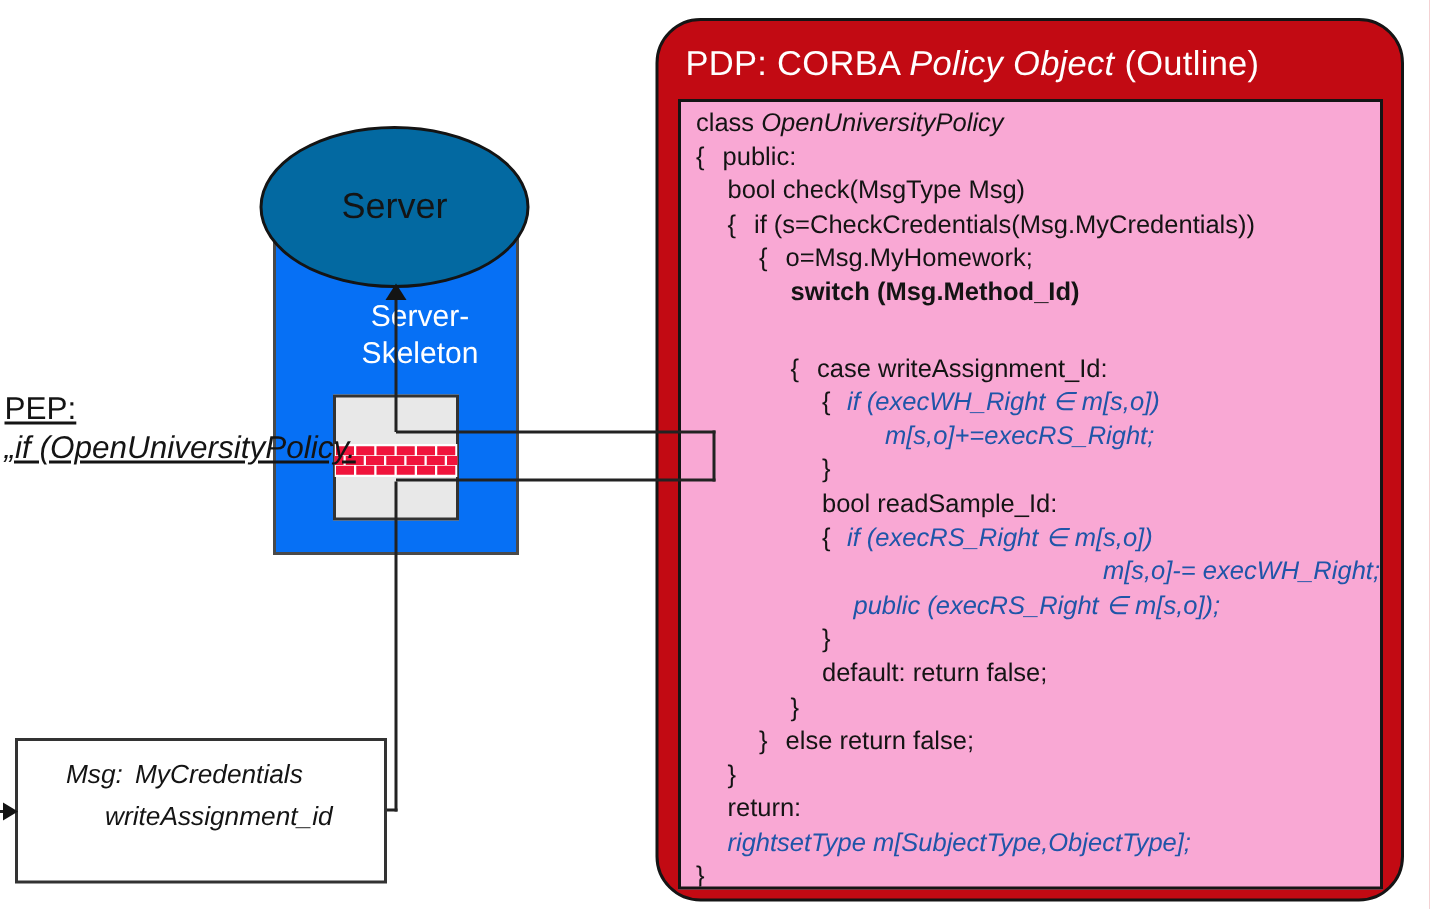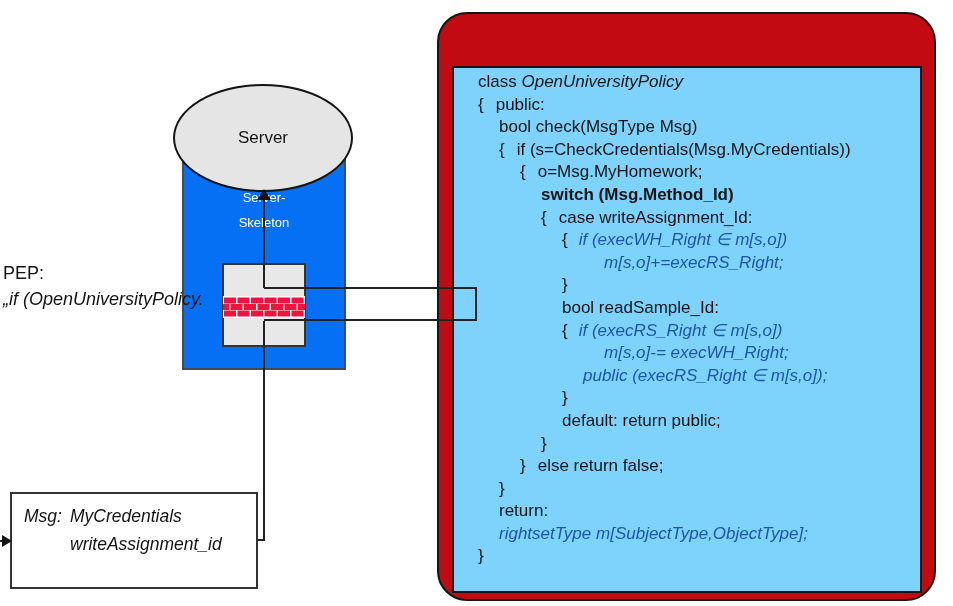--- a/index.html
+++ b/index.html
@@ -13,42 +13,42 @@
     background:#C20A13;border:2px solid #151515;border-radius:30px;
     box-sizing:border-box;z-index:10;
   }
   #pdp-title{
     position:absolute;left:457px;top:29px;z-index:12;color:#ffffff;
     font-size:23px;white-space:pre;letter-spacing:0.2px;
   }
   #pdp-title .em{font-style:italic;}
   #code-box{
     position:absolute;left:452px;top:66px;width:470px;height:527px;
-    background:#7dd3fc;border:2px solid #151515;box-sizing:border-box;
-    padding:3px 0 0 24px;z-index:11;overflow:hidden;
+    background:#f9a8d4;border:2px solid #151515;box-sizing:border-box;
+    padding:3px 0 0 10px;z-index:11;overflow:hidden;
   }
   .code-line{white-space:pre;font-size:17px;line-height:22.6px;height:22.6px;}
   .seg-k{color:#141414;}
   .seg-i{color:#141414;font-style:italic;}
   .seg-b{color:#1F55A8;font-style:italic;}
   .sp{display:inline-block;}
   
   #blue-rect{
     position:absolute;left:182px;top:157px;width:164px;height:213px;
     background:#0670F5;border:2px solid #4a4a4a;box-sizing:border-box;z-index:2;
   }
   #server-ellipse{
     position:absolute;left:173px;top:84px;width:180px;height:108px;
-    background:#e5e5e5;border:2px solid #141414;border-radius:50%;
+    background:#0369a1;border:2px solid #141414;border-radius:50%;
     box-sizing:border-box;display:flex;align-items:center;justify-content:center;
-    font-size:17px;z-index:3;
+    font-size:24px;z-index:3;
   }
   #skeleton-label{
-    position:absolute;left:182px;top:185px;width:164px;text-align:center;
-    color:#ffffff;font-size:13px;line-height:25px;z-index:4;
+    position:absolute;left:182px;top:199px;width:164px;text-align:center;
+    color:#ffffff;font-size:20px;line-height:25px;z-index:4;padding-left:16px;
   }
   #brick-box{
     position:absolute;left:222px;top:263px;width:84px;height:84px;
     background:#E8E8E8;border:2px solid #333;box-sizing:border-box;z-index:5;
   }
   #brick-band{position:absolute;left:223px;top:296px;width:82px;height:22px;z-index:6;}
   
   .line{position:absolute;background:#222;z-index:7;}
   #arrow-up-line{left:263px;top:199px;width:2px;height:89px;}
   #arrow-up-head{
@@ -57,63 +57,64 @@
     border-bottom:11px solid #141414;
   }
   #down-line{left:263px;top:321px;width:2px;height:220px;}
   #down-connector{left:255px;top:539px;width:10px;height:2px;}
   #h-rect{
     position:absolute;left:264px;top:287px;width:213px;height:34px;
     border:2px solid #222;border-left:none;background:transparent;
     box-sizing:border-box;z-index:30;
   }
   
-  #pep-block{position:absolute;left:3px;top:260px;font-size:18px;line-height:26px;z-index:8;}
+  #pep-block{position:absolute;left:3px;top:260px;font-size:21px;line-height:26px;z-index:8;text-decoration:underline;}
   #pep-block .it{font-style:italic;}
   
   #msg-box{
     position:absolute;left:10px;top:492px;width:248px;height:97px;
     background:#fff;border:2px solid #333;box-sizing:border-box;
     font-style:italic;font-size:17.5px;line-height:28px;z-index:8;
     padding:8px 0 0 12px;
   }
   .msg-row{white-space:pre;}
-  .msg-prefix{display:inline-block;width:46px;}
+  .msg-prefix{display:inline-block;width:46px;margin-left:20px;}
   .msg-indent{padding-left:46px;}
   #msg-arrow-line{left:0;top:540px;width:5px;height:2px;}
   #msg-arrow-head{
     position:absolute;left:2px;top:535px;width:0;height:0;z-index:8;
     border-top:6px solid transparent;border-bottom:6px solid transparent;
     border-left:10px solid #141414;
   }
 </style>
 </head>
 <body>
 
 <div id="stage">
 
   <div id="pdp-box"></div>
+  <div id="pdp-title"><span>PDP: CORBA </span><span class="em">Policy Object</span><span> (Outline)</span></div>
   <div id="code-box">
     <div>
         <div class="code-line" style="padding-left: 0px;"><span class="seg-k">class </span><span class="seg-i">OpenUniversityPolicy</span></div>
         <div class="code-line" style="padding-left: 0px;"><span class="seg-k">{</span><span class="sp" style="width: 12px;"></span><span class="seg-k">public:</span></div>
         <div class="code-line" style="padding-left: 21px;"><span class="seg-k">bool check(MsgType Msg)</span></div>
         <div class="code-line" style="padding-left: 21px;"><span class="seg-k">{</span><span class="sp" style="width: 12px;"></span><span class="seg-k">if (s=CheckCredentials(Msg.MyCredentials))</span></div>
         <div class="code-line" style="padding-left: 42px;"><span class="seg-k">{</span><span class="sp" style="width: 12px;"></span><span class="seg-k">o=Msg.MyHomework;</span></div>
         <div class="code-line" style="padding-left: 63px; font-weight: bold;"><span class="seg-k">switch (Msg.Method_Id)</span></div>
-        <div class="code-line" style="padding-left: 63px;"><span class="seg-k">{</span><span class="sp" style="width: 12px;"></span><span class="seg-k">case writeAssignment_Id:</span></div>
+        <div class="code-line" style="padding-left: 63px; margin-top: 28px;"><span class="seg-k">{</span><span class="sp" style="width: 12px;"></span><span class="seg-k">case writeAssignment_Id:</span></div>
         <div class="code-line" style="padding-left: 84px;"><span class="seg-k">{</span><span class="sp" style="width: 11px;"></span><span class="seg-b">if (execWH_Right ∈ m[s,o])</span></div>
         <div class="code-line" style="padding-left: 126px;"><span class="seg-b">m[s,o]+=execRS_Right;</span></div>
         <div class="code-line" style="padding-left: 84px;"><span class="seg-k">}</span></div>
         <div class="code-line" style="padding-left: 84px;"><span class="seg-k">bool readSample_Id:</span></div>
         <div class="code-line" style="padding-left: 84px;"><span class="seg-k">{</span><span class="sp" style="width: 11px;"></span><span class="seg-b">if (execRS_Right ∈ m[s,o])</span></div>
-        <div class="code-line" style="padding-left: 126px;"><span class="seg-b">m[s,o]-= execWH_Right;</span></div>
+        <div class="code-line" style="padding-left: 126px; text-align: right;"><span class="seg-b">m[s,o]-= execWH_Right;</span></div>
         <div class="code-line" style="padding-left: 105px;"><span class="seg-b">public (execRS_Right ∈ m[s,o]);</span></div>
         <div class="code-line" style="padding-left: 84px;"><span class="seg-k">}</span></div>
-        <div class="code-line" style="padding-left: 84px;"><span class="seg-k">default: return public;</span></div>
+        <div class="code-line" style="padding-left: 84px;"><span class="seg-k">default: return false;</span></div>
         <div class="code-line" style="padding-left: 63px;"><span class="seg-k">}</span></div>
         <div class="code-line" style="padding-left: 42px;"><span class="seg-k">}</span><span class="sp" style="width: 12px;"></span><span class="seg-k">else return false;</span></div>
         <div class="code-line" style="padding-left: 21px;"><span class="seg-k">}</span></div>
         <div class="code-line" style="padding-left: 21px;"><span class="seg-k">return:</span></div>
         <div class="code-line" style="padding-left: 21px;"><span class="seg-b">rightsetType m[SubjectType,ObjectType];</span></div>
         <div class="code-line" style="padding-left: 0px;"><span class="seg-k">}</span></div>
       </div>
   </div>
 
   <div id="blue-rect"></div>

